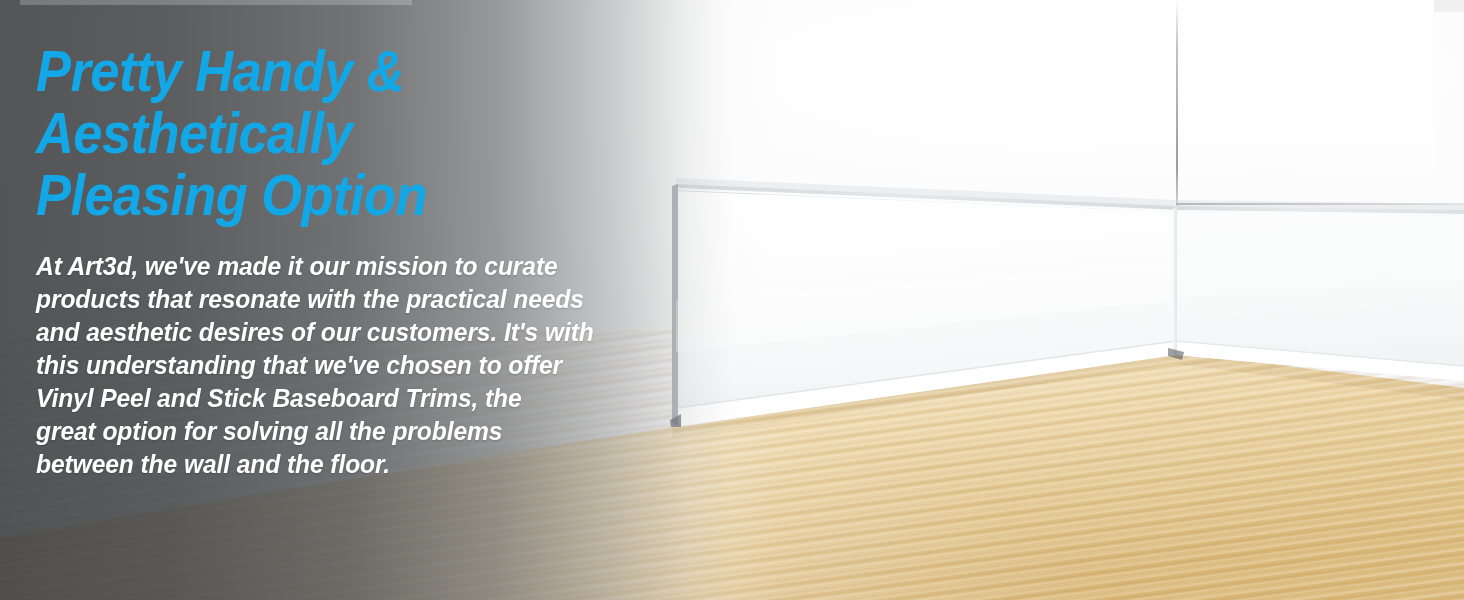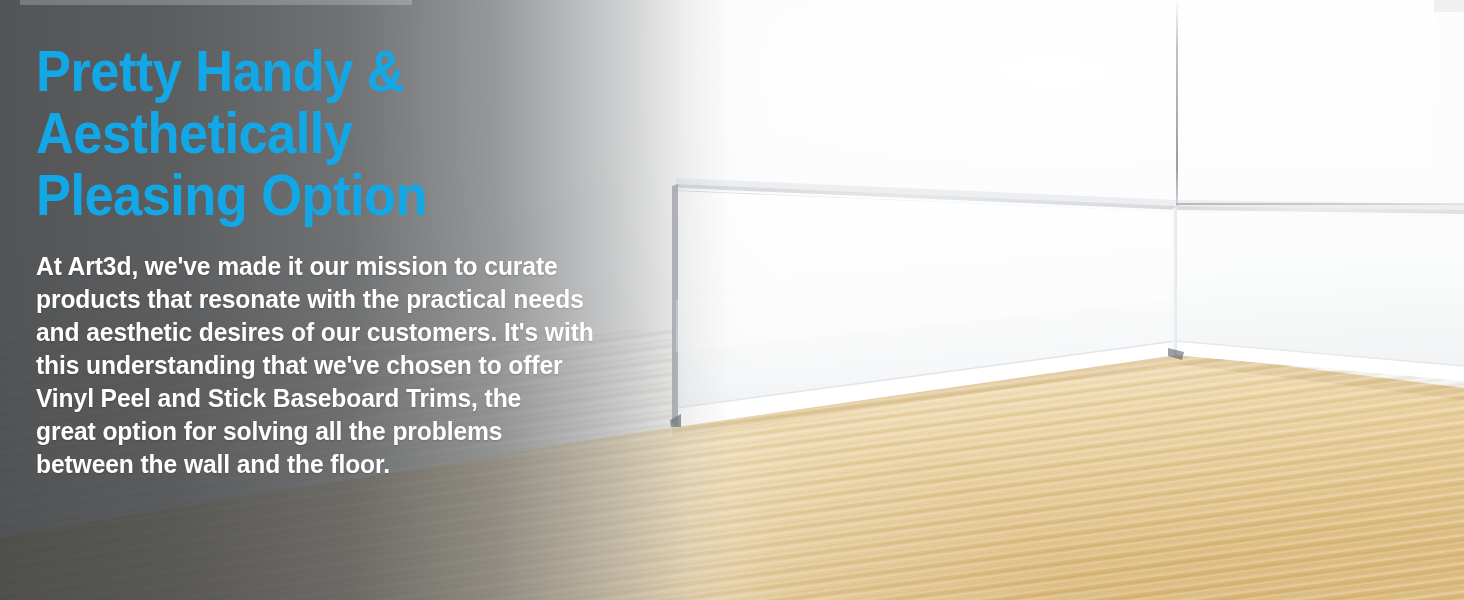--- a/index.html
+++ b/index.html
@@ -4,20 +4,21 @@
 <style>
   html,body{margin:0;padding:0;background:#fff;}
   body{font-family:"Liberation Sans",sans-serif;}
 
   #banner{
     position:relative;
     width:1464px;
     height:600px;
     overflow:hidden;
     background:#f2f2f2;
+    font-style:italic;
   }
 
   
   .scene{position:absolute;inset:0;overflow:hidden;}
 
   
   .wall{
     position:absolute;left:0;top:0;width:1464px;height:600px;
     background:
       radial-gradient(140% 90% at 72% 12%, #ffffff 0%, #fbfbfb 34%, #f4f4f4 62%, #eceded 100%);

